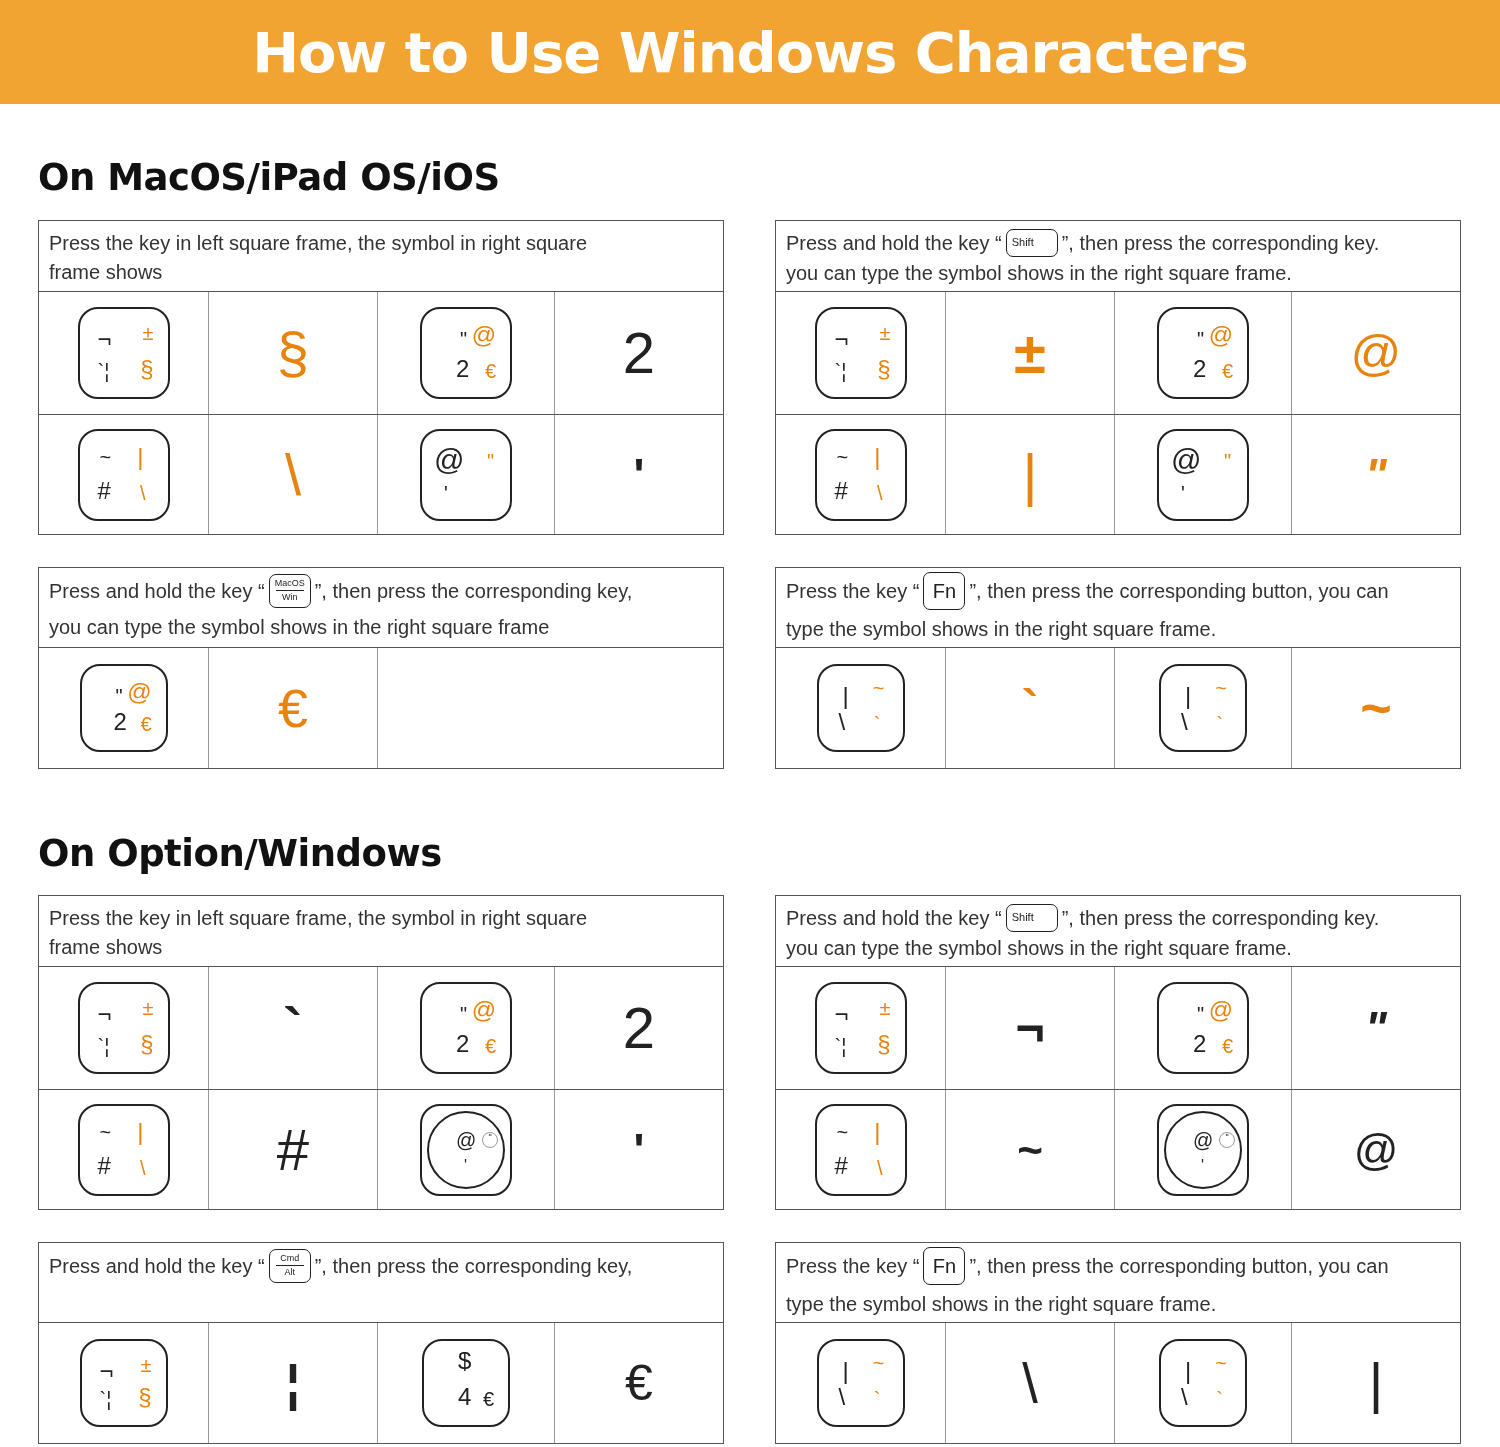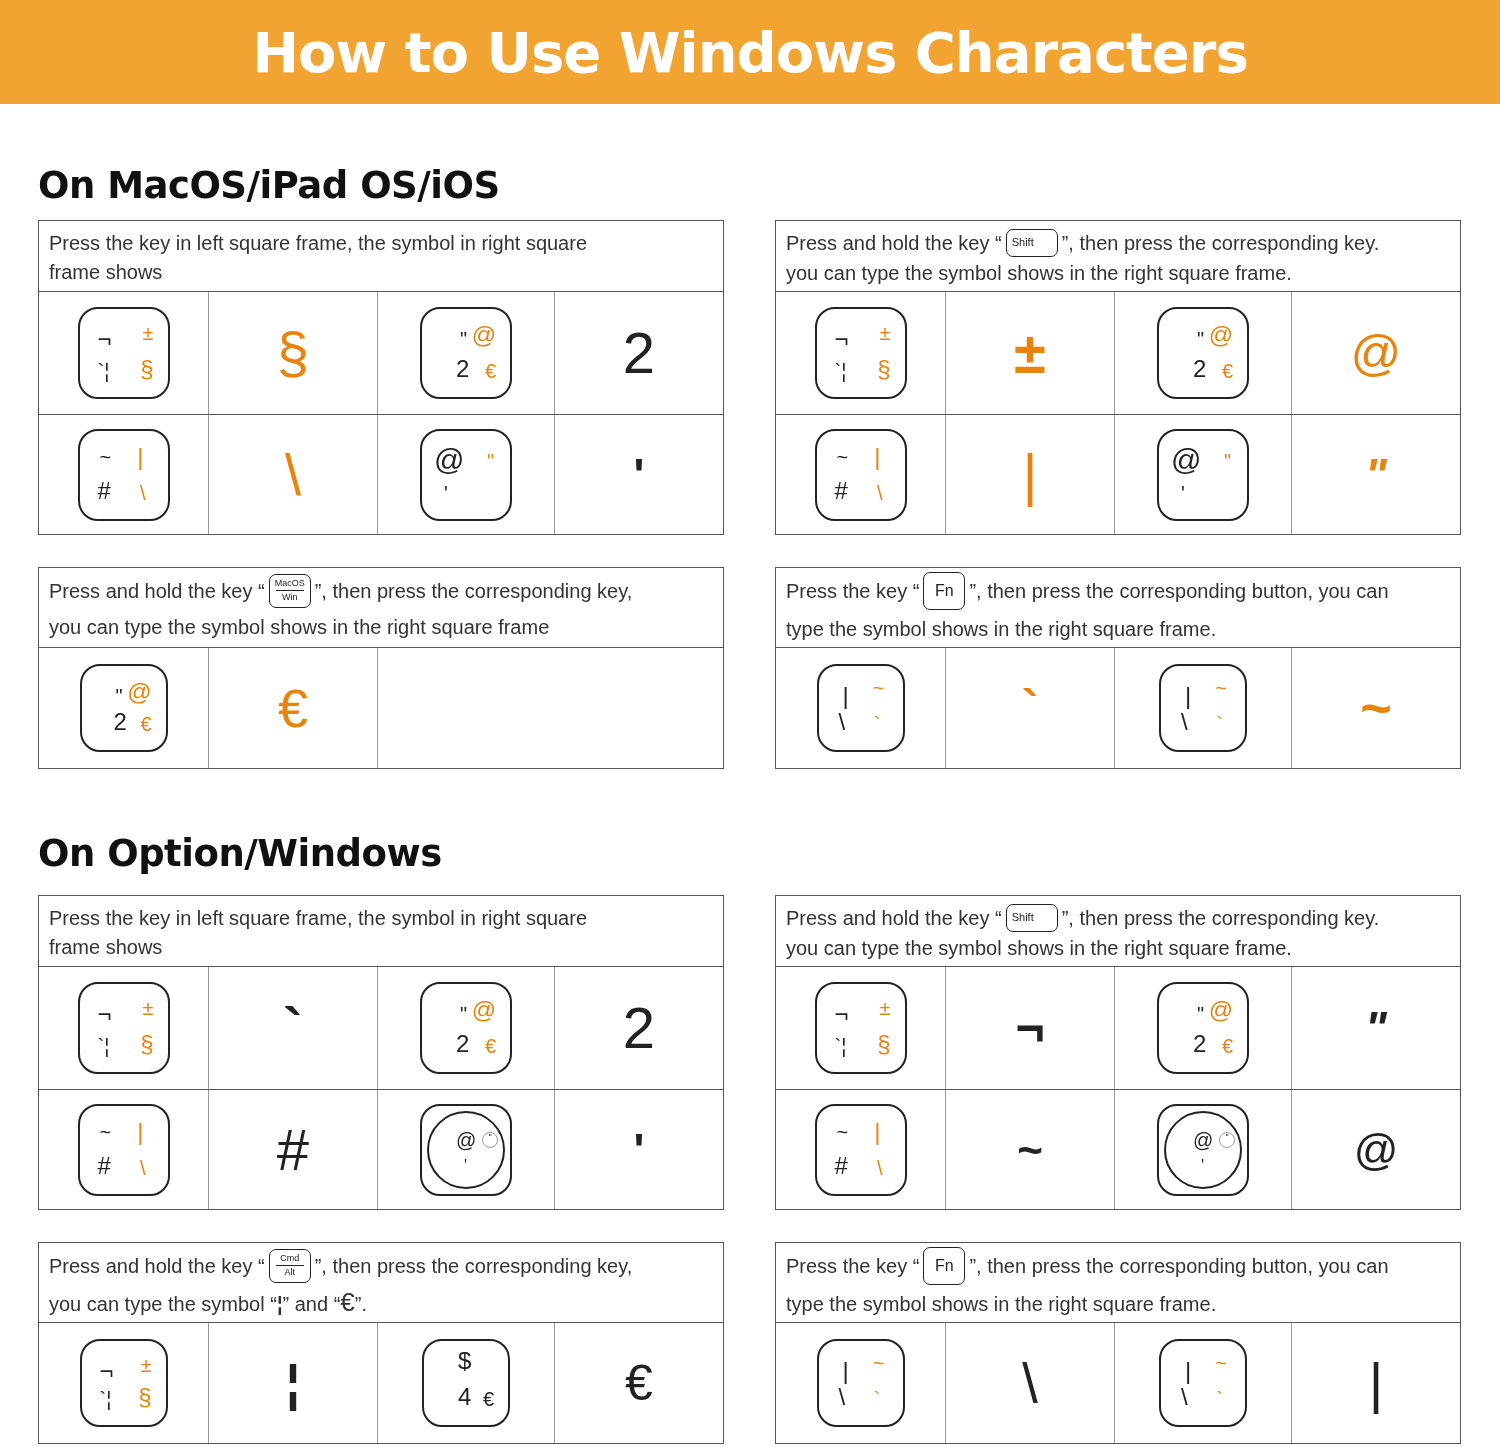--- a/index.html
+++ b/index.html
@@ -42,30 +42,30 @@
 
   .big { font-size: 58px; line-height: 1; font-weight: normal; }
   .big.bold { font-weight: bold; }
 
   
   .chip { display: inline-flex; flex-direction: column; align-items: center; justify-content: center; vertical-align: middle;
           border: 1.5px solid #222; border-radius: 7px; background: #fff; color: #222; margin: 0 4px; position: relative; top: -2px; }
   .chip.shift { width: 52px; height: 28px; font-size: 11px; align-items: flex-start; padding-left: 5px; }
   .chip.stack { width: 42px; height: 34px; font-size: 9px; line-height: 11px; }
   .chip.stack .line { width: 28px; border-top: 1px solid #222; margin: 1px 0; }
-  .chip.fn { width: 42px; height: 38px; font-size: 16px; }
+  .chip.fn { width: 42px; height: 38px; font-size: 20px; }
 </style>
 </head>
 <body>
 
 <div class="banner">
   <h1>How to Use Windows Characters</h1>
 </div>
 
-<div class="section-title" style="top:164px;">On MacOS/iPad OS/iOS</div>
+<div class="section-title" style="top:156px;">On MacOS/iPad OS/iOS</div>
 
 <div class="panel" style="left:38px; top:220px; width:686px; height:315px;">
   <div class="desc" style="height:71px;">
     <div>Press the key in left square frame, the symbol in right square</div>
     <div>frame shows</div>
   </div>
   <div class="row" style="top:71px; height:122px;">
     <div class="cell c1">
       <div class="key">
         <span class="k-tl dark">¬</span>
@@ -336,21 +336,20 @@
   </div>
 </div>
 
 <div class="panel" style="left:38px; top:1242px; width:686px; height:202px;">
   <div class="desc tall" style="height:80px;">
     <div><span>Press and hold the key “</span><span class="chip stack">
           <span>Cmd</span>
           <span class="line"></span>
           <span>Alt</span>
         </span><span>”, then press the corresponding key,</span></div>
-    <div><span>you can type the symbol “</span><span style="font-weight:bold;">¦</span><span>” and “</span><span style="font-size:26px;">€</span><span>”.</span></div>
   </div>
   <div class="row" style="top:80px; height:120px;">
     <div class="cell c1">
       <div class="key" style="width:88px;height:88px;">
         <span class="k-tl dark">¬</span>
         <span class="k-tr orange small">±</span>
         <span class="k-bl dark small">`¦</span>
         <span class="k-br orange">§</span>
       </div>
     </div>

